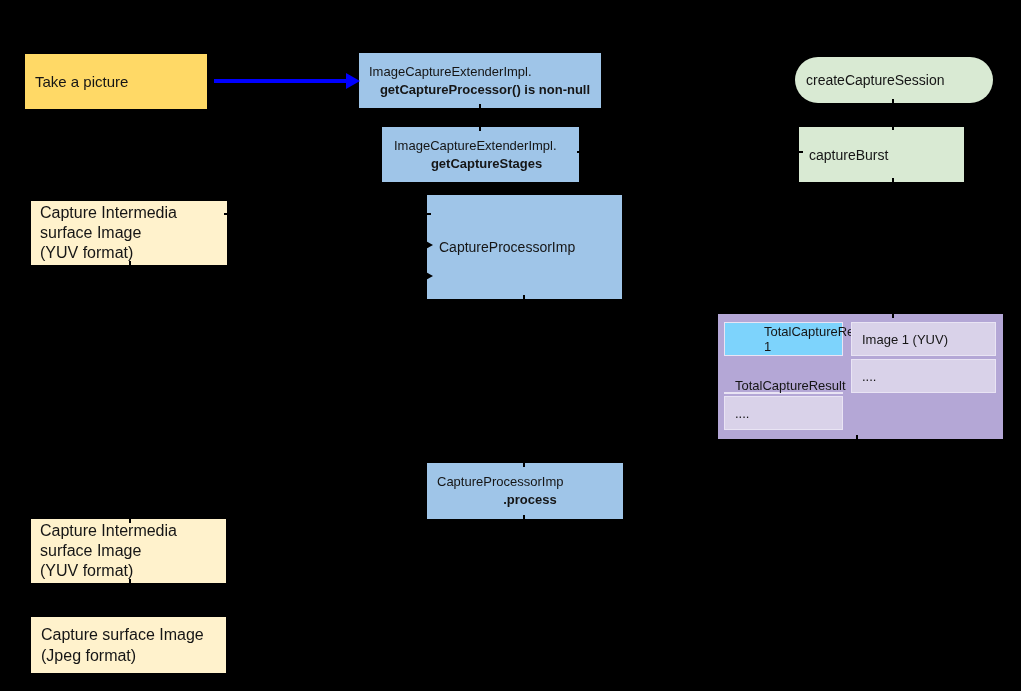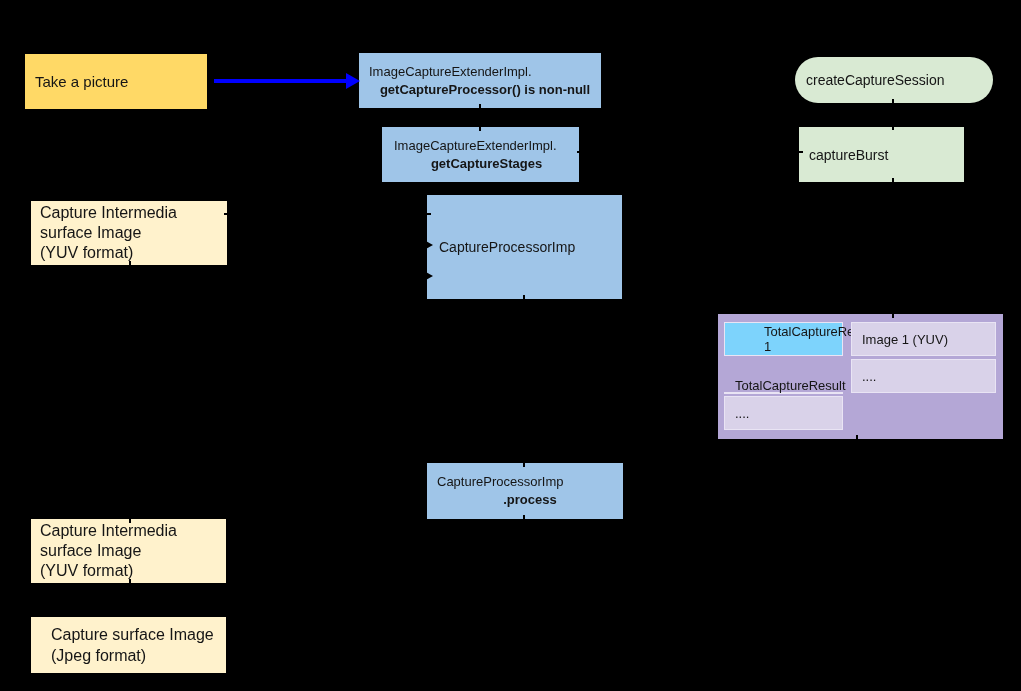--- a/index.html
+++ b/index.html
@@ -31,21 +31,21 @@
   
   .n-take       { left: 25px;  top: 54px;  width: 182px; height: 55px; padding-left: 10px; font-size: 15px; }
   .n-getproc    { left: 359px; top: 53px;  width: 242px; height: 55px; padding-left: 10px; font-size: 13px; line-height: 18px; }
   .n-getstages  { left: 382px; top: 127px; width: 197px; height: 55px; padding-left: 12px; font-size: 13px; line-height: 18px; }
   .n-createsess { left: 795px; top: 57px;  width: 198px; height: 46px; padding-left: 11px; font-size: 14px; }
   .n-burst      { left: 799px; top: 127px; width: 165px; height: 55px; padding-left: 10px; font-size: 14px; }
   .n-cpi        { left: 427px; top: 195px; width: 195px; height: 104px; padding-left: 12px; font-size: 14px; }
   .n-cream1     { left: 31px;  top: 201px; width: 196px; height: 64px; padding-left: 9px;  font-size: 16px; line-height: 20px; }
   .n-process    { left: 427px; top: 463px; width: 196px; height: 56px; padding-left: 10px; font-size: 13px; line-height: 18px; }
   .n-cream2     { left: 31px;  top: 519px; width: 195px; height: 64px; padding-left: 9px;  font-size: 16px; line-height: 20px; }
-  .n-cream3     { left: 31px;  top: 617px; width: 195px; height: 56px; padding-left: 20px;  font-size: 16px; line-height: 21px; }
+  .n-cream3     { left: 31px;  top: 617px; width: 195px; height: 56px; padding-left: 10px;  font-size: 16px; line-height: 21px; }
 
   
   .result-table {
     position: absolute;
     left: 718px; top: 314px;
     width: 285px; height: 125px;
     box-sizing: border-box;
     display: grid;
     grid-template-columns: 119px 145px;
     grid-auto-rows: 34px;

